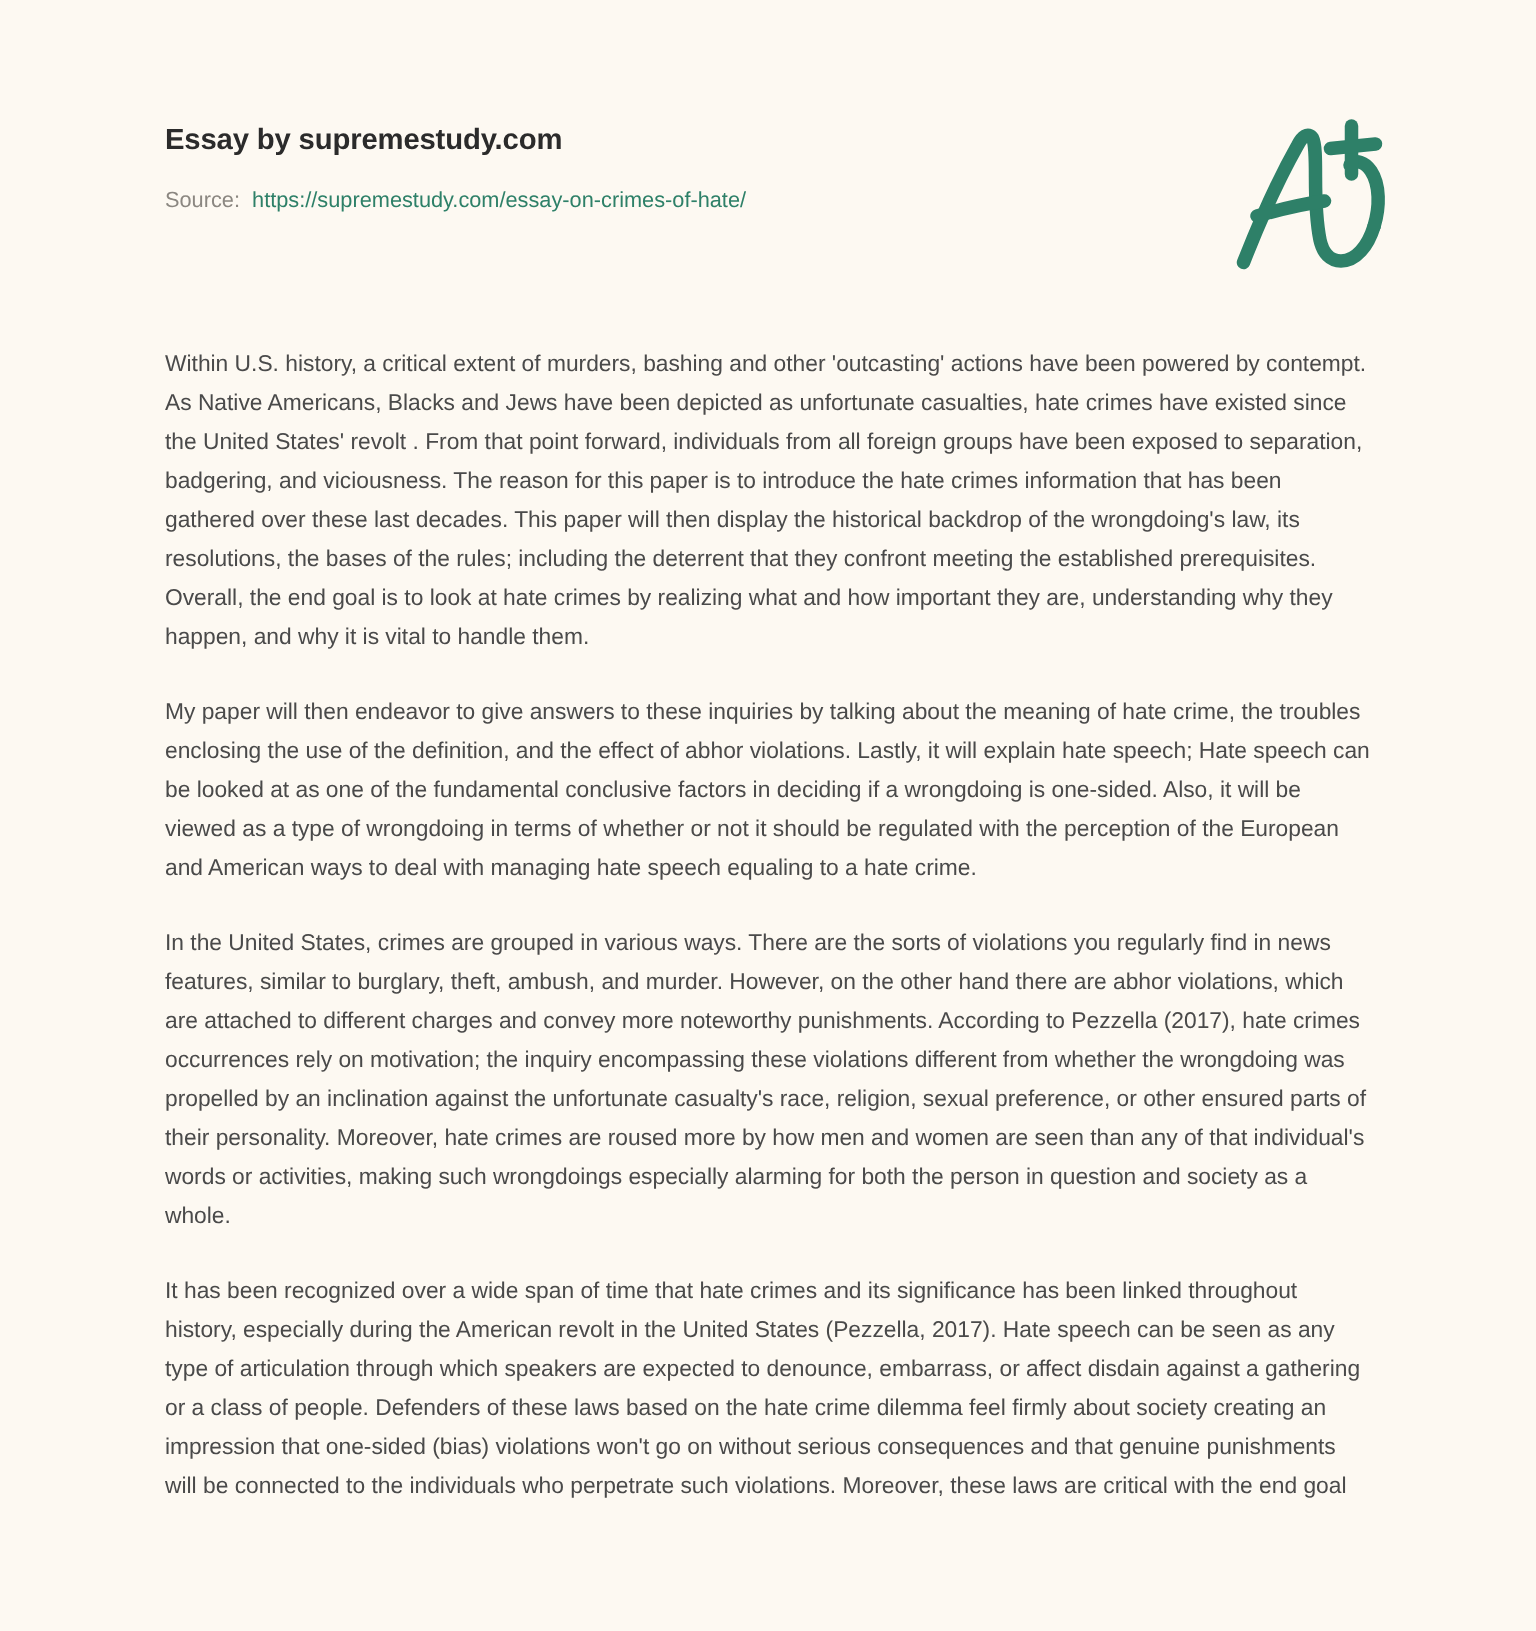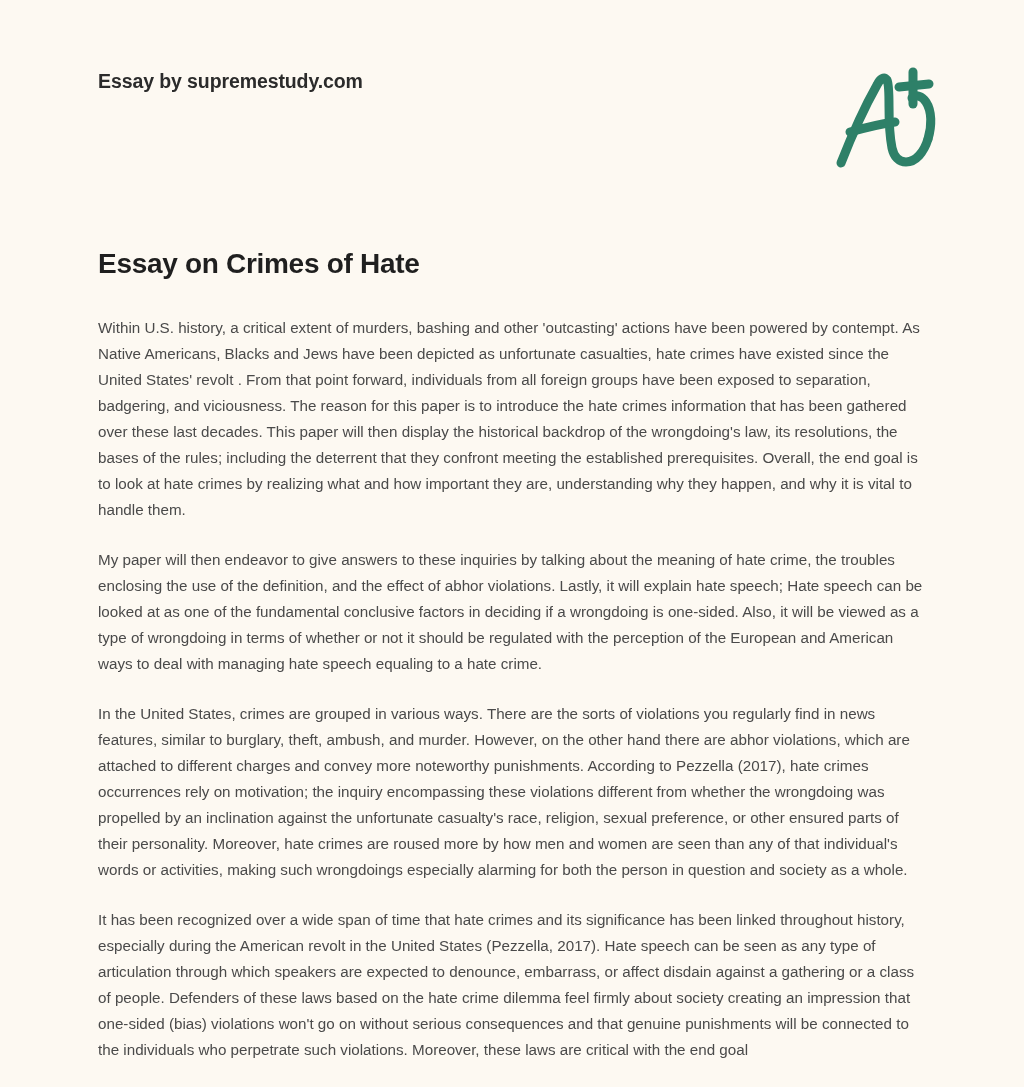--- a/index.html
+++ b/index.html
@@ -13,21 +13,21 @@
     background: #fdf9f2;
     font-family: "Liberation Sans", sans-serif;
     color: #3b3b3b;
     overflow: hidden;
   }
 
   .page {
     position: relative;
     width: 1024px;
     height: 1087px;
-    padding: 4px;
+    padding: 16px;
   }
 
   
   .header {
     position: relative;
     padding: 66px 94px 0 94px;
     height: 180px;
   }
   .brand-line {
     font-size: 19.5px;
@@ -88,39 +88,42 @@
   }
 </style>
 </head>
 <body>
 
 <div class="page">
 
   <div class="header">
     <div class="brand-line">Essay by supremestudy.com</div>
 
+    <div class="source-line">
+      <span class="source-label">Source:</span>
+      <span>&nbsp;</span><a class="source-url" href="#">https://supremestudy.com/essay-on-crimes-of-hate/</a>
+    </div>
 
     <div class="logo">
       <svg viewBox="0 0 120 105" xmlns="http://www.w3.org/2000/svg" fill="none" stroke="#2e8068" stroke-linecap="round" stroke-linejoin="round">
 
         <path d="M15 97 C24 74, 38 42, 51 19 C54 13, 58 10, 61 14 C63 18, 63 28, 63 40 C63 58, 64 72, 66 82 C68 91, 73 96, 80 96 C90 96, 98 86, 102 73" stroke-width="9"></path>
 
         <path d="M24 66 C38 62, 54 58, 69 56" stroke-width="9"></path>
 
         <path d="M102 73 C106 60, 106 45, 100 36 C96 30, 90 28, 86 32" stroke-width="9"></path>
 
         <path d="M87 6 L87 38" stroke-width="9"></path>
 
         <path d="M73 21 L103 18" stroke-width="9"></path>
       </svg>
     </div>
   </div>
 
   <div class="article">
-    <h1 class="article-title">Essay on Crimes of Hate</h1>
 
     <div class="body-copy">
       <p>Within U.S. history, a critical extent of murders, bashing and other 'outcasting' actions have been powered by contempt. As Native Americans, Blacks and Jews have been depicted as unfortunate casualties, hate crimes have existed since the United States' revolt . From that point forward, individuals from all foreign groups have been exposed to separation, badgering, and viciousness. The reason for this paper is to introduce the hate crimes information that has been gathered over these last decades. This paper will then display the historical backdrop of the wrongdoing's law, its resolutions, the bases of the rules; including the deterrent that they confront meeting the established prerequisites. Overall, the end goal is to look at hate crimes by realizing what and how important they are, understanding why they happen, and why it is vital to handle them.</p>
       <p>My paper will then endeavor to give answers to these inquiries by talking about the meaning of hate crime, the troubles enclosing the use of the definition, and the effect of abhor violations. Lastly, it will explain hate speech; Hate speech can be looked at as one of the fundamental conclusive factors in deciding if a wrongdoing is one-sided. Also, it will be viewed as a type of wrongdoing in terms of whether or not it should be regulated with the perception of the European and American ways to deal with managing hate speech equaling to a hate crime.</p>
       <p>In the United States, crimes are grouped in various ways. There are the sorts of violations you regularly find in news features, similar to burglary, theft, ambush, and murder. However, on the other hand there are abhor violations, which are attached to different charges and convey more noteworthy punishments. According to Pezzella (2017), hate crimes occurrences rely on motivation; the inquiry encompassing these violations different from whether the wrongdoing was propelled by an inclination against the unfortunate casualty's race, religion, sexual preference, or other ensured parts of their personality. Moreover, hate crimes are roused more by how men and women are seen than any of that individual's words or activities, making such wrongdoings especially alarming for both the person in question and society as a whole.</p>
       <p>It has been recognized over a wide span of time that hate crimes and its significance has been linked throughout history, especially during the American revolt in the United States (Pezzella, 2017). Hate speech can be seen as any type of articulation through which speakers are expected to denounce, embarrass, or affect disdain against a gathering or a class of people. Defenders of these laws based on the hate crime dilemma feel firmly about society creating an impression that one-sided (bias) violations won't go on without serious consequences and that genuine punishments will be connected to the individuals who perpetrate such violations. Moreover, these laws are critical with the end goal</p>
     </div>
   </div>
 
 </div>

